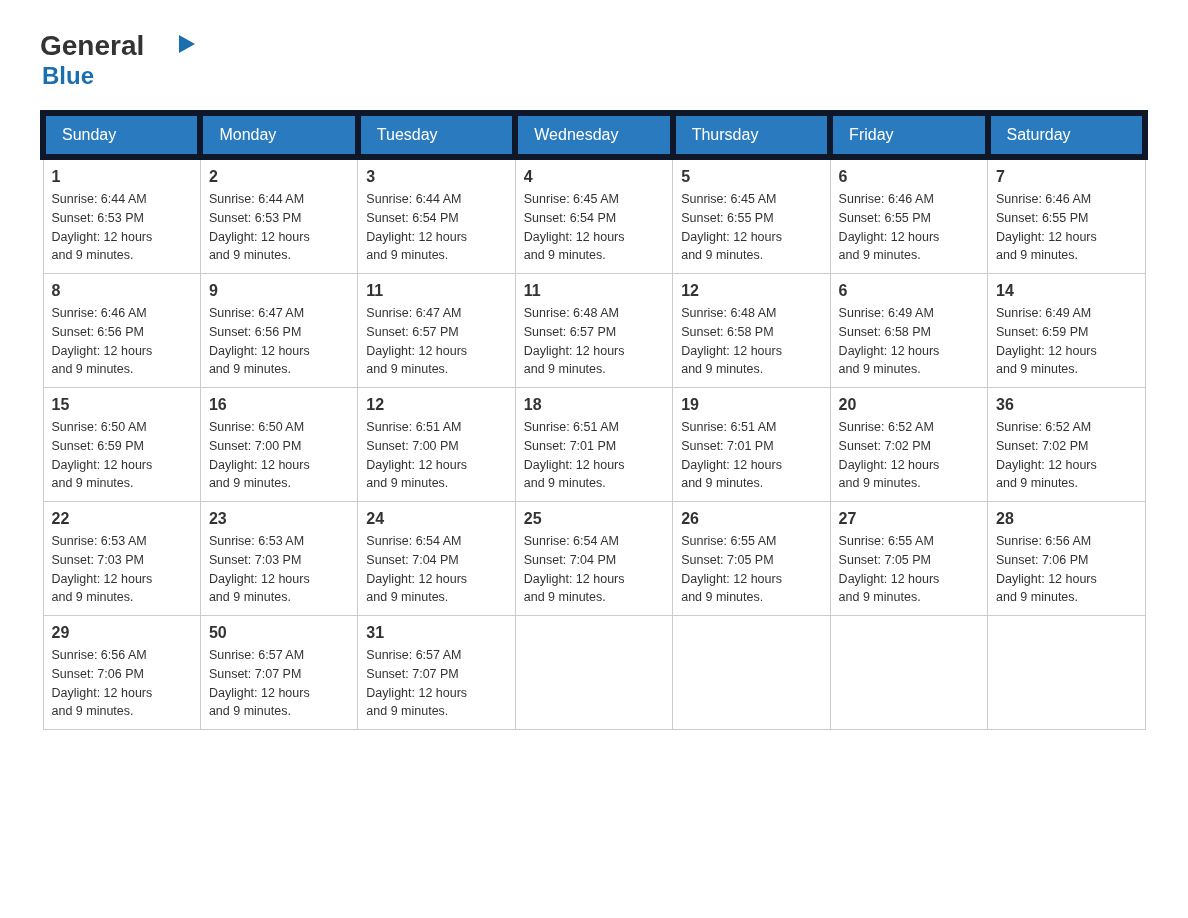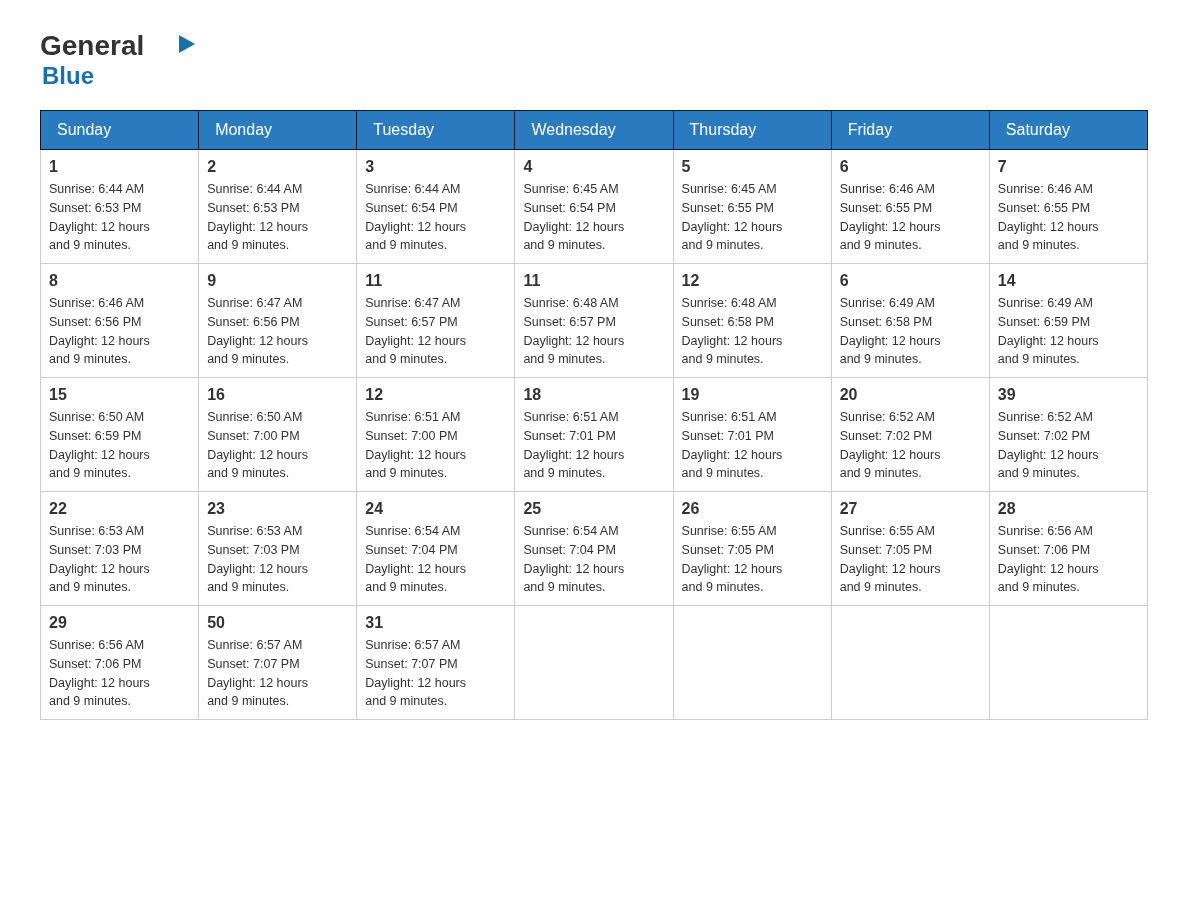--- a/index.html
+++ b/index.html
@@ -45,21 +45,21 @@
       border-collapse: collapse;
       table-layout: fixed;
     }
     thead tr th {
       background-color: #2a7abf;
       color: #fff;
       font-size: 16px;
       font-weight: normal;
       padding: 10px 16px;
       text-align: left;
-      border: 1px solid #0f172a;
+      border: 6px solid #0f172a;
     }
     tbody tr td {
       border: 1px solid #ccc;
       vertical-align: top;
       padding: 8px;
       font-size: 13px;
       color: #333;
       height: 110px;
     }
     .day-number {
@@ -309,21 +309,21 @@
         <td>
         <span class="day-number">20</span>
         <span class="day-info">
           Sunrise: 6:52 AM<br>
           Sunset: 7:02 PM<br>
           Daylight: 12 hours<br>
           and 9 minutes.
         </span>
       </td>
         <td>
-        <span class="day-number">39</span>
+        <span class="day-number">36</span>
         <span class="day-info">
           Sunrise: 6:52 AM<br>
           Sunset: 7:02 PM<br>
           Daylight: 12 hours<br>
           and 9 minutes.
         </span>
       </td>
       </tr>
       <tr>
         <td>

